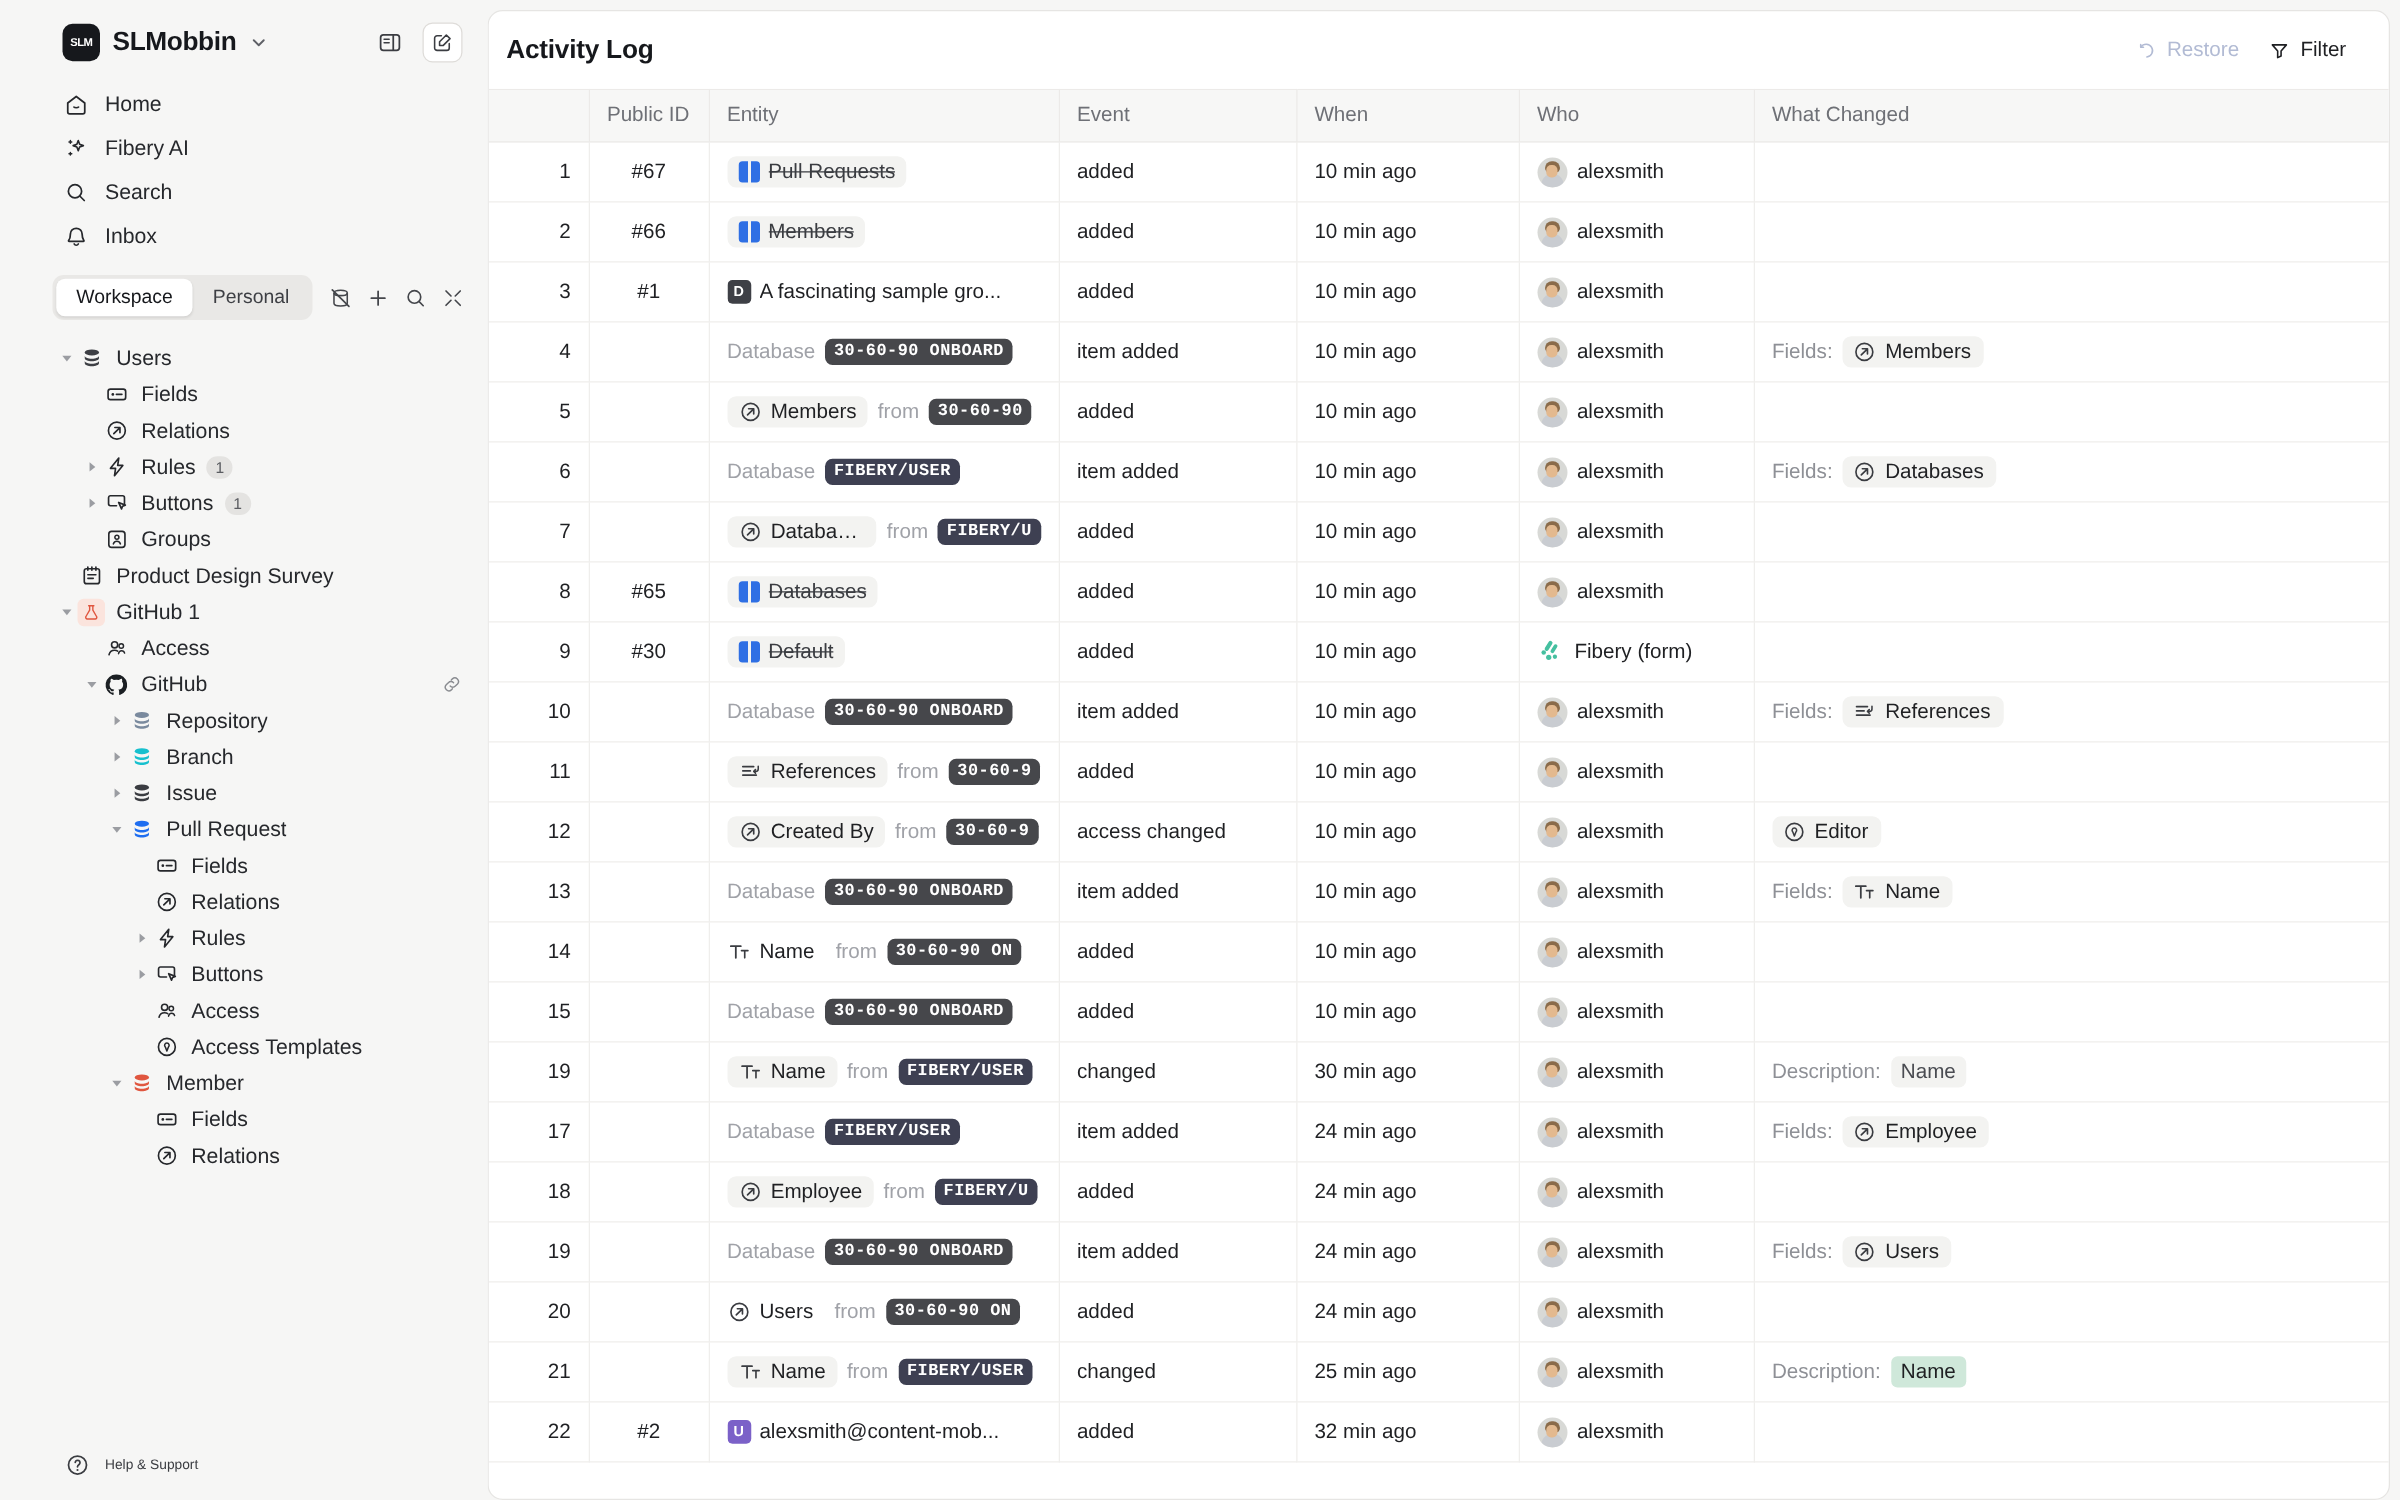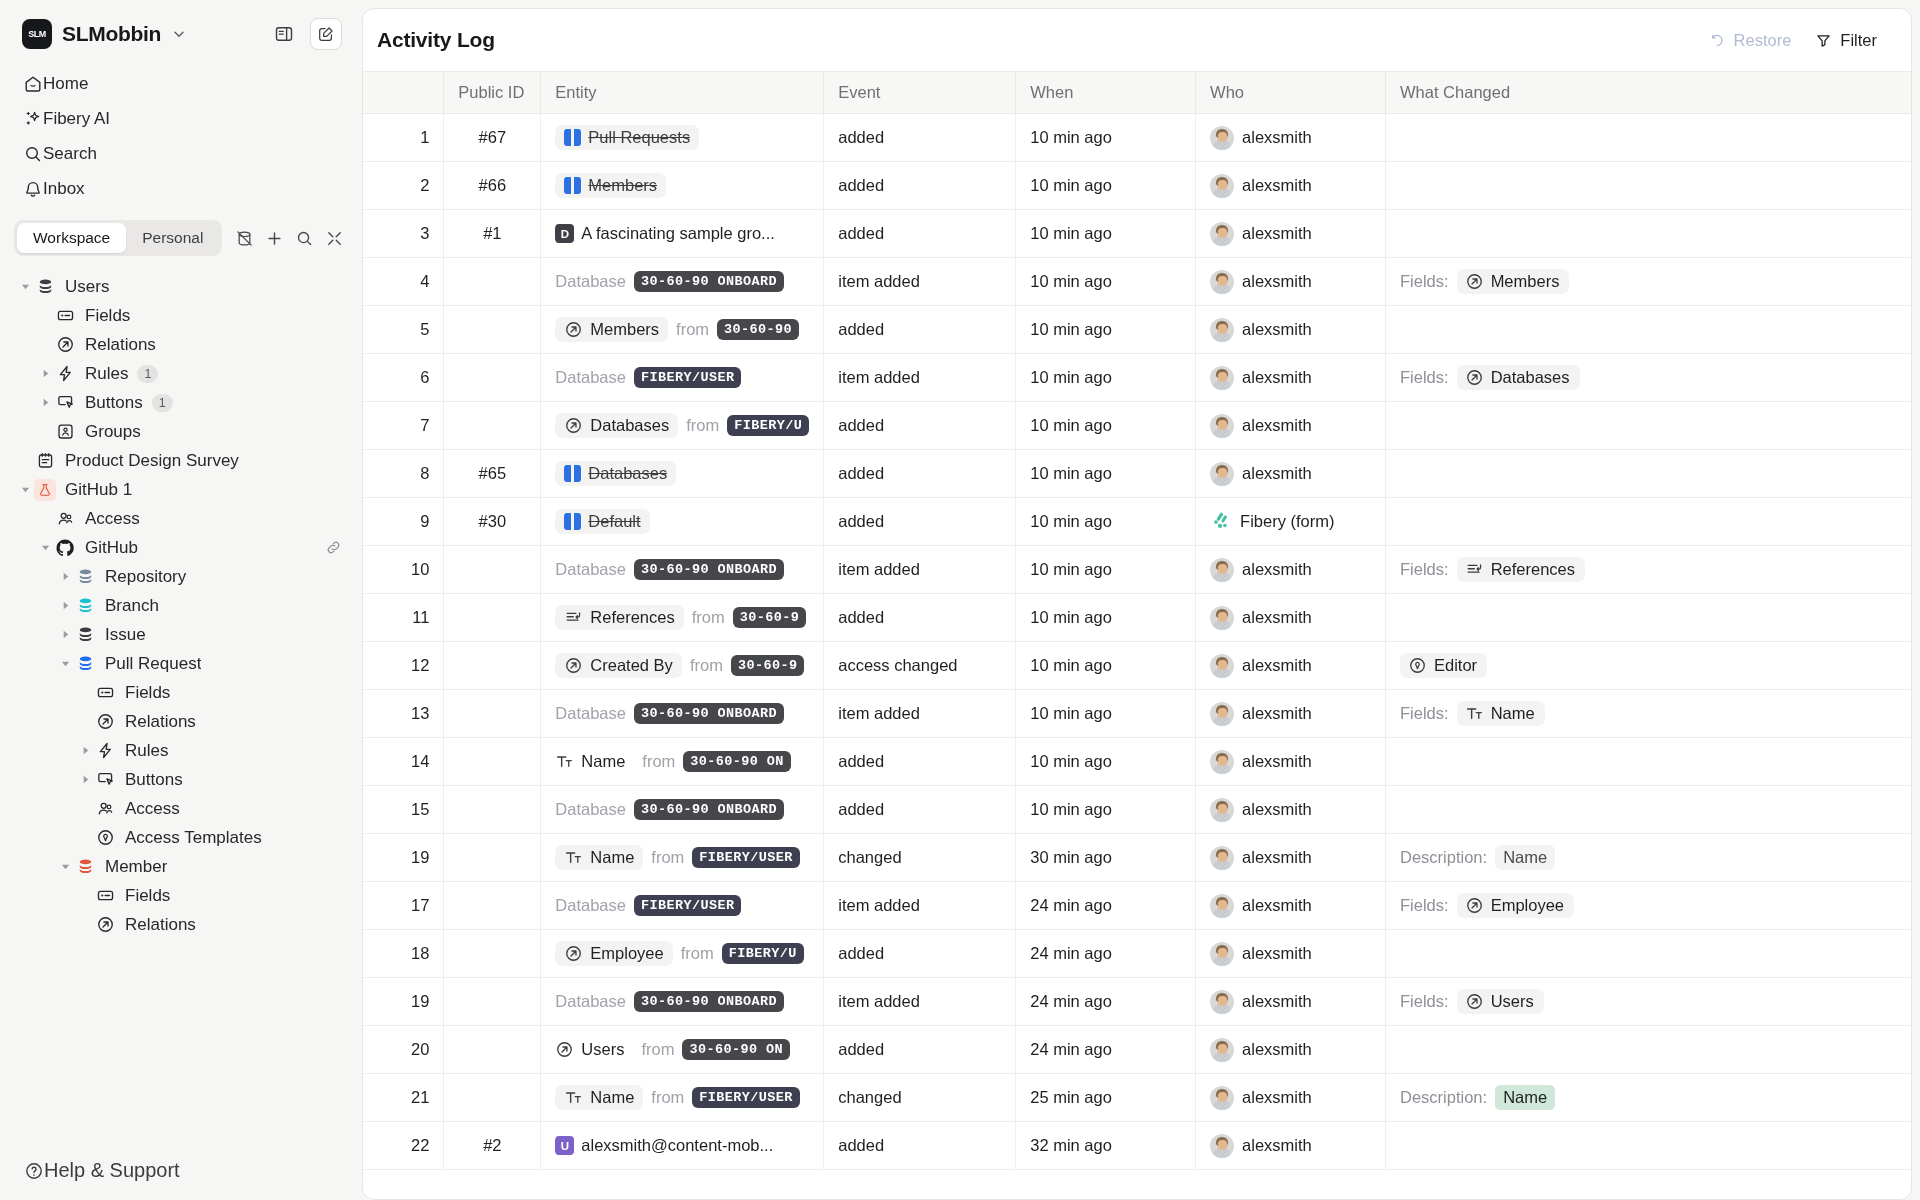--- a/index.html
+++ b/index.html
@@ -15,20 +15,21 @@
 
   
   .sidebar {
     width: 362px;
     min-width: 362px;
     height: 1200px;
     background: #f6f6f5;
     display: flex;
     flex-direction: column;
     position: relative;
+    margin-left: 28px;
   }
   .sb-top {
     display: flex;
     align-items: center;
     padding: 18px 20px 10px 22px;
     gap: 10px;
   }
   .ws-logo {
     width: 30px; height: 30px;
     border-radius: 8px;
@@ -51,21 +52,21 @@
   .sb-icon-btn {
     width: 32px; height: 32px;
     border-radius: 7px;
     display: flex; align-items: center; justify-content: center;
     color: #3b3d42;
     cursor: pointer;
   }
 
   .nav-list { padding: 6px 12px 0 12px; }
   .nav-item {
-    display: flex; align-items: center; 
+    display: flex; align-items: center; gap: 13px;
     padding: 7px 10px;
     border-radius: 8px;
     cursor: pointer;
     color: #26282c;
     font-size: 17px;
   }
   .nav-item .ic { width: 21px; height: 21px; display:flex; align-items:center; justify-content:center; color:#26282c; flex-shrink:0; }
 
   
   .tabrow {
@@ -160,24 +161,24 @@
     border-radius: 8px;
     padding: 7px 14px;
     font-size: 15px;
     color: #1f2023;
     cursor: pointer;
     font-family: inherit;
   }
   .help {
     position: absolute;
     bottom: 10px; left: 0; right: 0;
-    display: flex; align-items: center; gap: 0;
+    display: flex; align-items: center; gap: 12px;
     padding: 8px 24px;
     color: #3a3c41;
-    font-size: 20px;
+    font-size: 11px;
     cursor: pointer;
   }
 
   
   .main {
     flex: 1;
     padding: 8px 8px 0 0;
     height: 1200px;
     overflow: hidden;
   }

